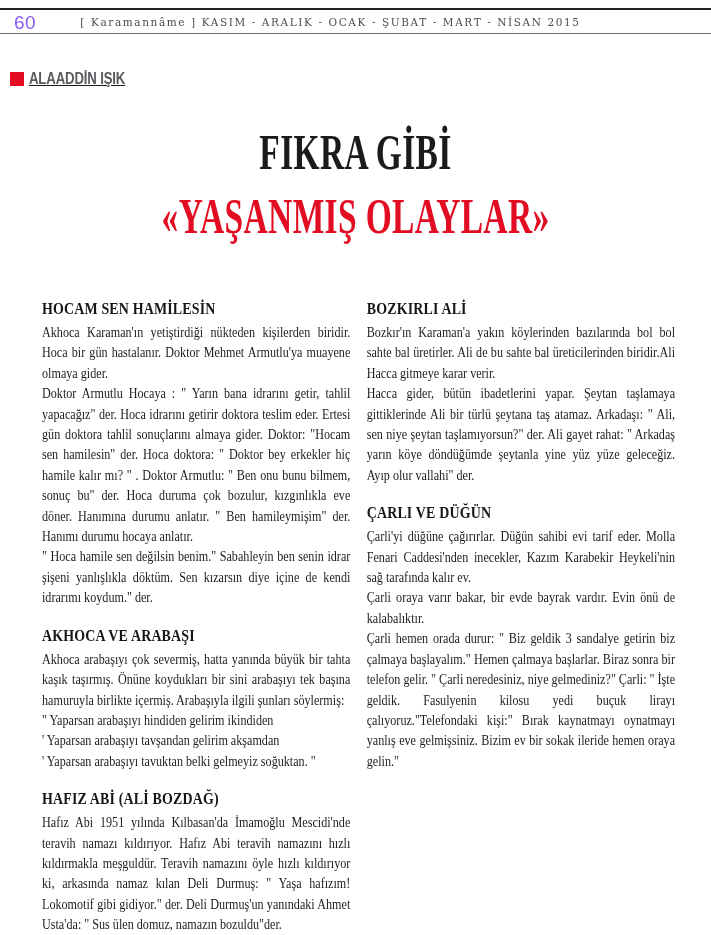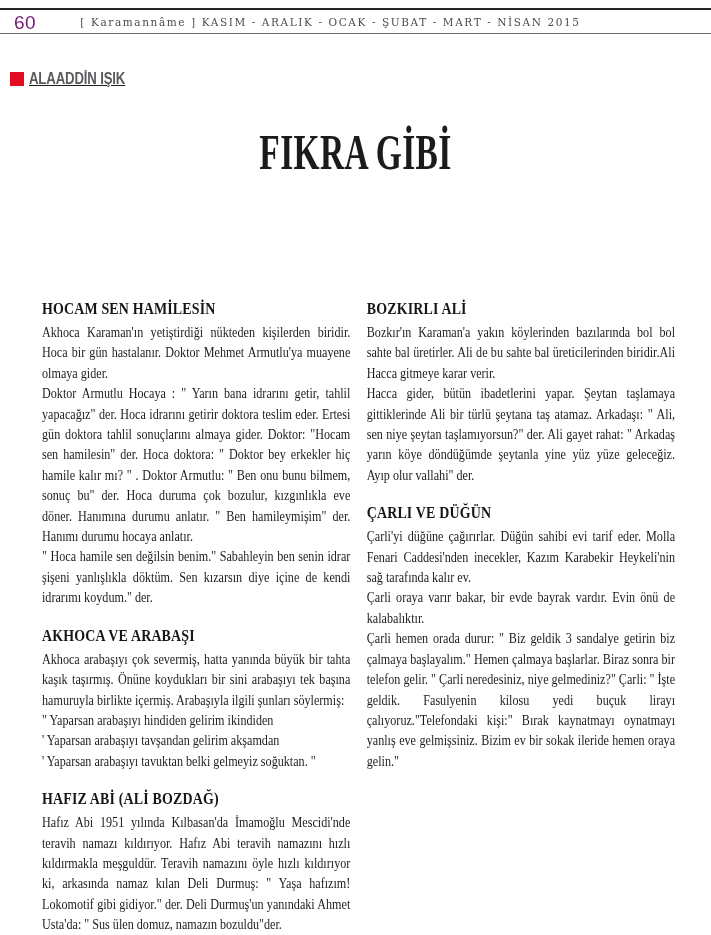--- a/index.html
+++ b/index.html
@@ -12,21 +12,21 @@
     position: relative;
   }
   .page { position: relative; width: 711px; height: 935px; background: #fff; }
 
   
   .rule-top { position: absolute; top: 8px; left: 0; width: 711px; height: 2px; background: #242424; }
   .rule-mid { position: absolute; top: 33px; left: 0; width: 711px; height: 1px; background: #6e6e6e; }
   .page-number {
     position: absolute; top: 12px; left: 14px;
     font-family: "Liberation Sans", sans-serif;
-    font-size: 19px; color: #701a75; letter-spacing: 0.5px;
+    font-size: 19px; color: #8b5cf6; letter-spacing: 0.5px;
   }
   .journal-line {
     position: absolute; top: 16px; left: 0; width: 711px;
     text-align: center; padding-right: 50px; box-sizing: border-box;
     font-family: "DejaVu Serif", serif;
     font-size: 10.5px; color: #4c4c4c; letter-spacing: 1.6px;
     white-space: nowrap;
   }
 
   
@@ -88,20 +88,23 @@
 
   <div class="author">
     <span class="author-square"></span>
     <span class="author-name">ALAADDİN IŞIK</span>
   </div>
 
   <div class="title-block">
     <div class="title-line title-main">
       <span class="squeeze">FIKRA GİBİ</span>
     </div>
+    <div class="title-line title-sub">
+      <span class="squeeze">«YAŞANMIŞ OLAYLAR»</span>
+    </div>
   </div>
 
   <div class="content">
     <div class="col">
         <section class="story">
           <h3 class="story-heading">HOCAM SEN HAMİLESİN</h3>
           <p class="story-para">Akhoca Karaman'ın yetiştirdiği nükteden kişilerden biridir. Hoca bir gün hastalanır. Doktor Mehmet Armutlu'ya muayene olmaya gider.</p>
           <p class="story-para">Doktor Armutlu Hocaya : " Yarın bana idrarını getir, tahlil yapacağız" der. Hoca idrarını getirir doktora teslim eder. Ertesi gün doktora tahlil sonuçlarını almaya gider. Doktor: "Hocam sen hamilesin" der. Hoca doktora: " Doktor bey erkekler hiç hamile kalır mı? " . Doktor Armutlu: " Ben onu bunu bilmem, sonuç bu" der. Hoca duruma çok bozulur, kızgınlıkla eve döner. Hanımına durumu anlatır. " Ben hamileymişim" der.  Hanımı durumu hocaya anlatır.</p>
           <p class="story-para">" Hoca hamile sen değilsin benim." Sabahleyin ben senin idrar şişeni yanlışlıkla döktüm. Sen kızarsın diye içine de kendi idrarımı koydum."  der.</p>
         </section>

